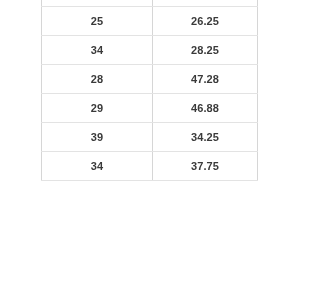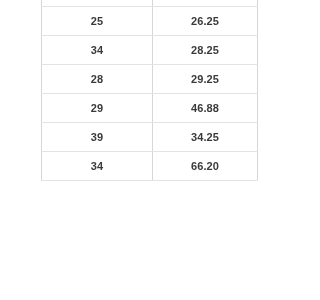--- a/index.html
+++ b/index.html
@@ -73,29 +73,29 @@
       <tr>
         <td>25</td>
         <td>26.25</td>
       </tr>
       <tr>
         <td>34</td>
         <td>28.25</td>
       </tr>
       <tr>
         <td>28</td>
-        <td>29.25</td>
+        <td>47.28</td>
       </tr>
       <tr>
         <td>29</td>
         <td>46.88</td>
       </tr>
       <tr>
         <td>39</td>
         <td>34.25</td>
       </tr>
       <tr>
         <td>34</td>
-        <td>66.20</td>
+        <td>37.75</td>
       </tr>
     </tbody>
   </table>
 </div>
 
 </body></html>

